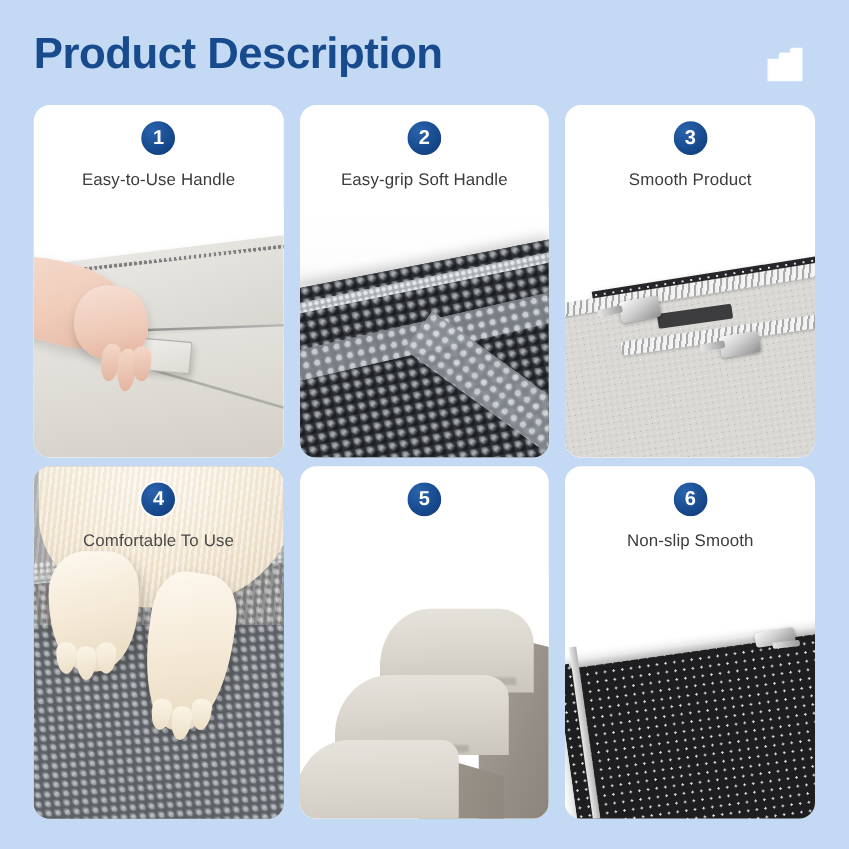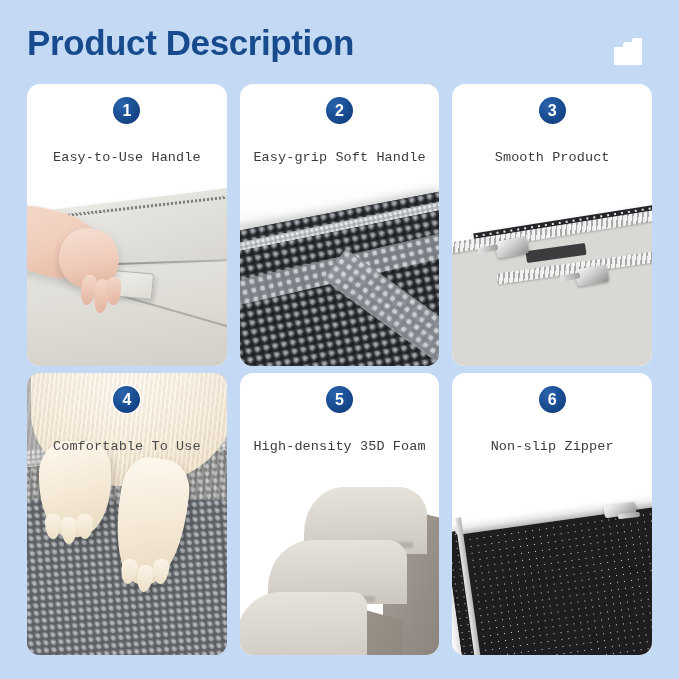--- a/index.html
+++ b/index.html
@@ -84,26 +84,25 @@
     color: #ffffff;
     font-size: 16px;
     font-weight: bold;
     line-height: 27px;
     text-align: center;
     letter-spacing: 0;
     box-shadow: 0 0 0 1.5px rgba(255,255,255,0.85);
   }
 
   .card-label {
-    margin-top: 26px;
+    margin-top: 12px;
     font-size: 13.5px;
     color: #3c3c3c;
     letter-spacing: 0.1px;
     white-space: nowrap;
-    font-family: Liberation Mono, monospace;
   }
 
   .card-label.on-photo {
     color: #4a4a4a;
   }
 
   
   .media {
     position: absolute;
     left: 0; right: 0;
@@ -575,31 +574,30 @@
       <div class="side"></div>
       <div class="tier t-top"></div>
       <div class="shade1"></div>
       <div class="tier t-mid"></div>
       <div class="side2"></div>
       <div class="shade2"></div>
       <div class="tier t-bot"></div>
     </div>
     <div class="card-head">
       <div class="badge">5</div>
-      <div class="card-label">High-density 35D Foam</div>
     </div>
   </div>
 
   <div class="card">
     <div class="media m6">
       <div class="bottom"></div>
       <div class="rim"></div>
       <div class="rim-side"></div>
       <div class="zip-slider"></div>
       <div class="zip-pull"></div>
     </div>
     <div class="card-head">
       <div class="badge">6</div>
-      <div class="card-label">Non-slip Zipper</div>
+      <div class="card-label">Non-slip Smooth</div>
     </div>
   </div>
 
 </div>
 
 </body></html>

